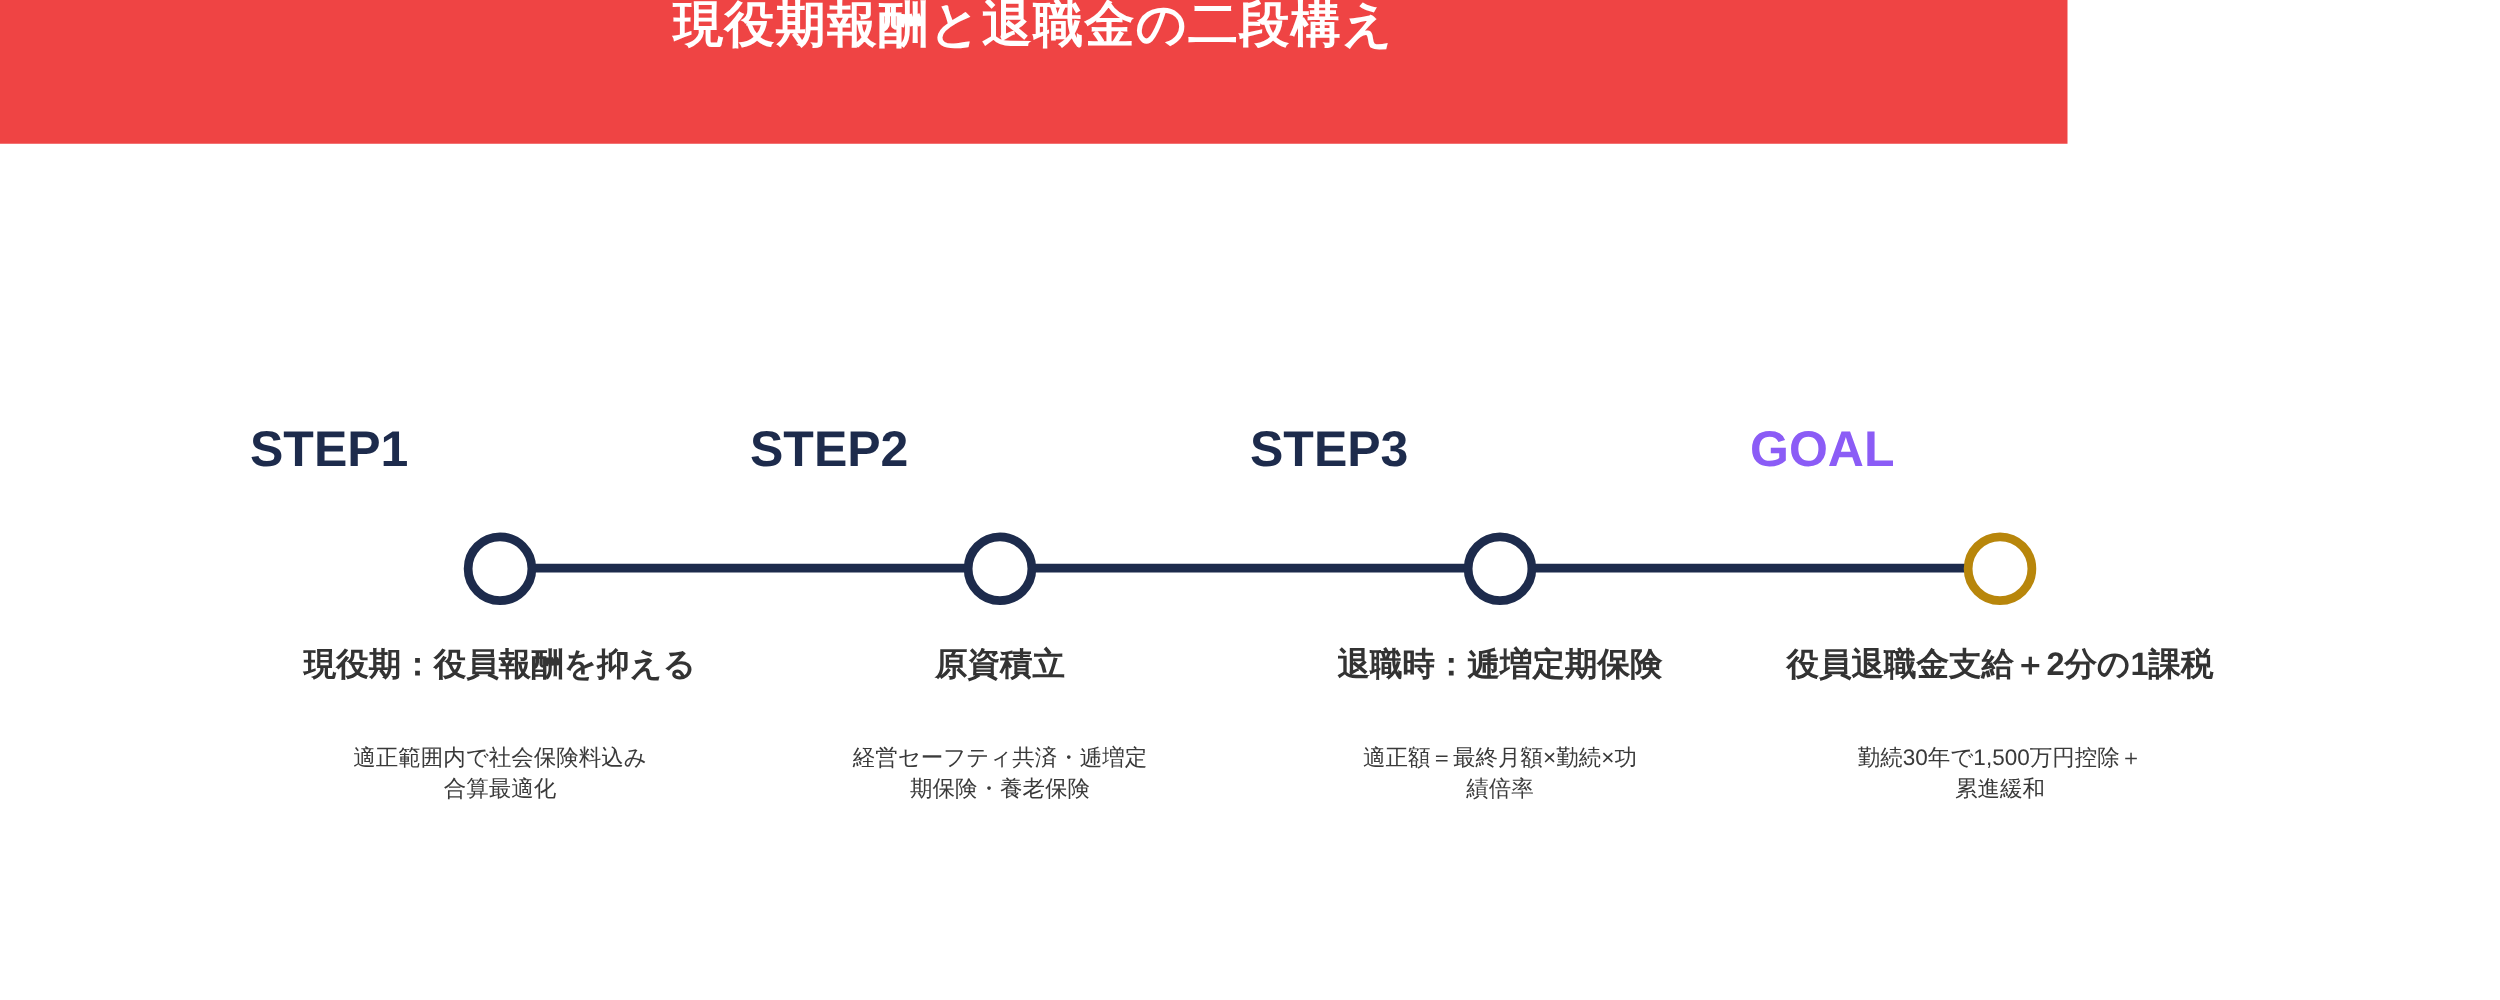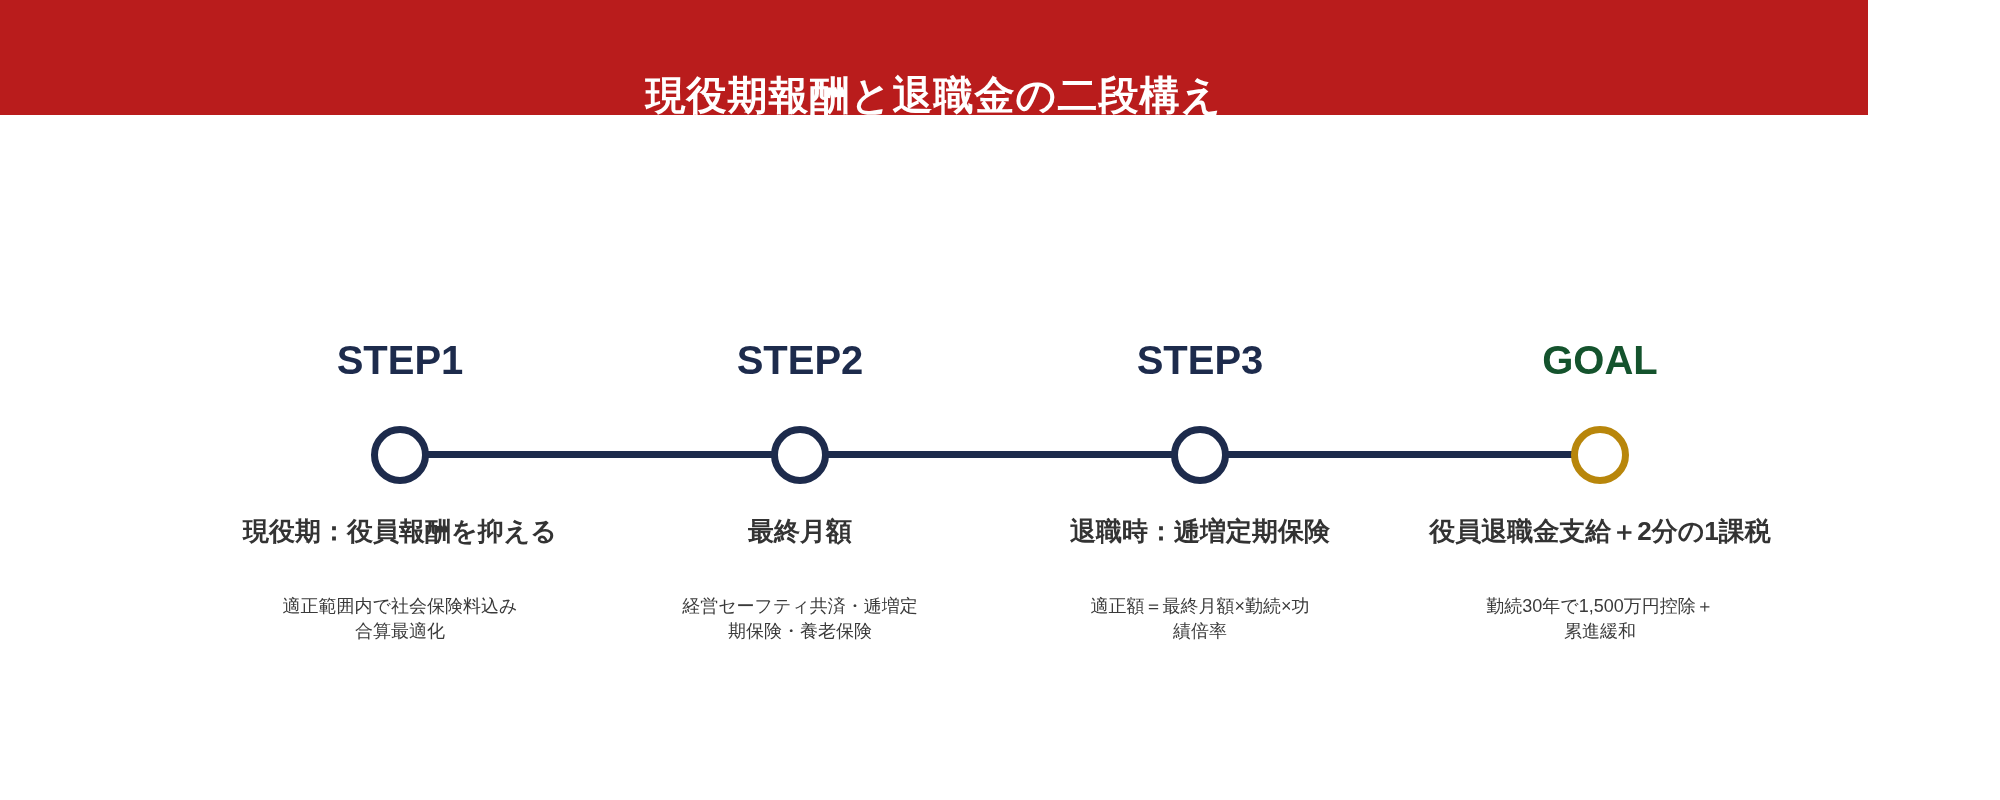--- a/index.html
+++ b/index.html
@@ -12,24 +12,24 @@
   #page {
     position:relative;
     width:2000px; height:800px;
     background:#ffffff;
   }
 
   
   .header-bar {
     position:absolute;
     left:0; top:0;
-    width:1868px; height:115px;
-    background:#b91c1c;
+    width:1654px; height:115px;
+    background:#ef4444;
     display:flex;
-    align-items:flex-end;
+    align-items:flex-start;
     justify-content:center;
   }
   .header-title {
     color:#ffffff;
     font-size:40px;
     font-weight:bold;
     letter-spacing:1px;
     line-height:1;
   }
 
@@ -55,28 +55,27 @@
   .node.n1 { left:400px; }
   .node.n2 { left:800px; }
   .node.n3 { left:1200px; }
   .node.n4 { left:1600px; }
 
   .step-label {
     position:absolute;
     left:-200px;
     top:225px;                  
     width:400px;
-    text-align:center;
     font-size:40px;
     font-weight:bold;
     color:#1d2b4c;
     line-height:1;
     white-space:nowrap;
   }
-  .step-label.goal { color:#14532d; }
+  .step-label.goal { color:#8b5cf6; }
 
   .circle {
     position:absolute;
     left:-29px;
     top:311px;                  
     width:58px; height:58px;
     border-radius:50%;
     border:7px solid #1d2b4c;
     background:#ffffff;
     box-sizing:border-box;
@@ -151,21 +150,21 @@
     <div class="node n1">
       <div class="step-label">STEP1</div>
       <div class="circle"></div>
       <div class="node-title">現役期：役員報酬を抑える</div>
       <div class="node-desc">適正範囲内で社会保険料込み合算最適化</div>
     </div>
 
     <div class="node n2">
       <div class="step-label">STEP2</div>
       <div class="circle"></div>
-      <div class="node-title">最終月額</div>
+      <div class="node-title">原資積立</div>
       <div class="node-desc">経営セーフティ共済・逓増定期保険・養老保険</div>
     </div>
 
     <div class="node n3">
       <div class="step-label">STEP3</div>
       <div class="circle"></div>
       <div class="node-title">退職時：逓増定期保険</div>
       <div class="node-desc">適正額＝最終月額×勤続×功績倍率</div>
     </div>
 

